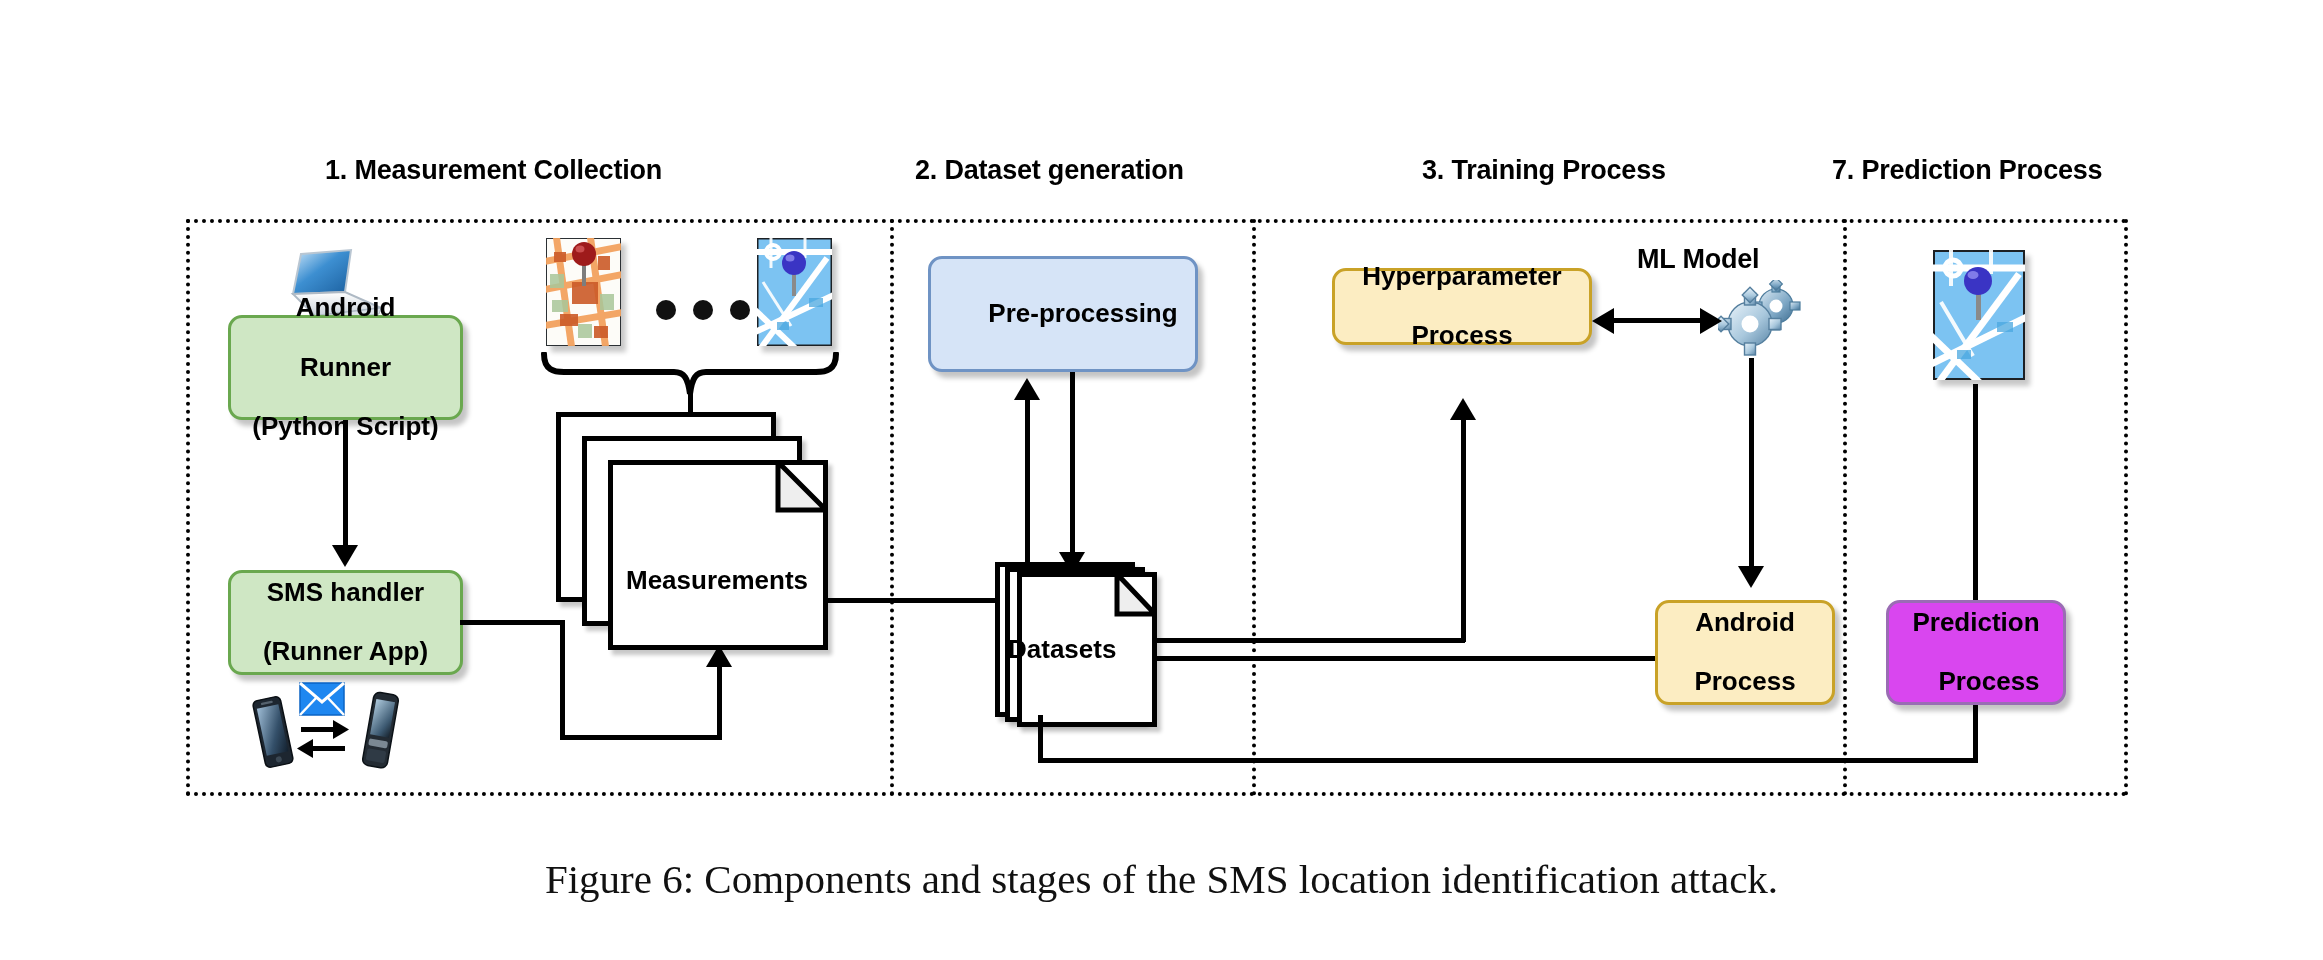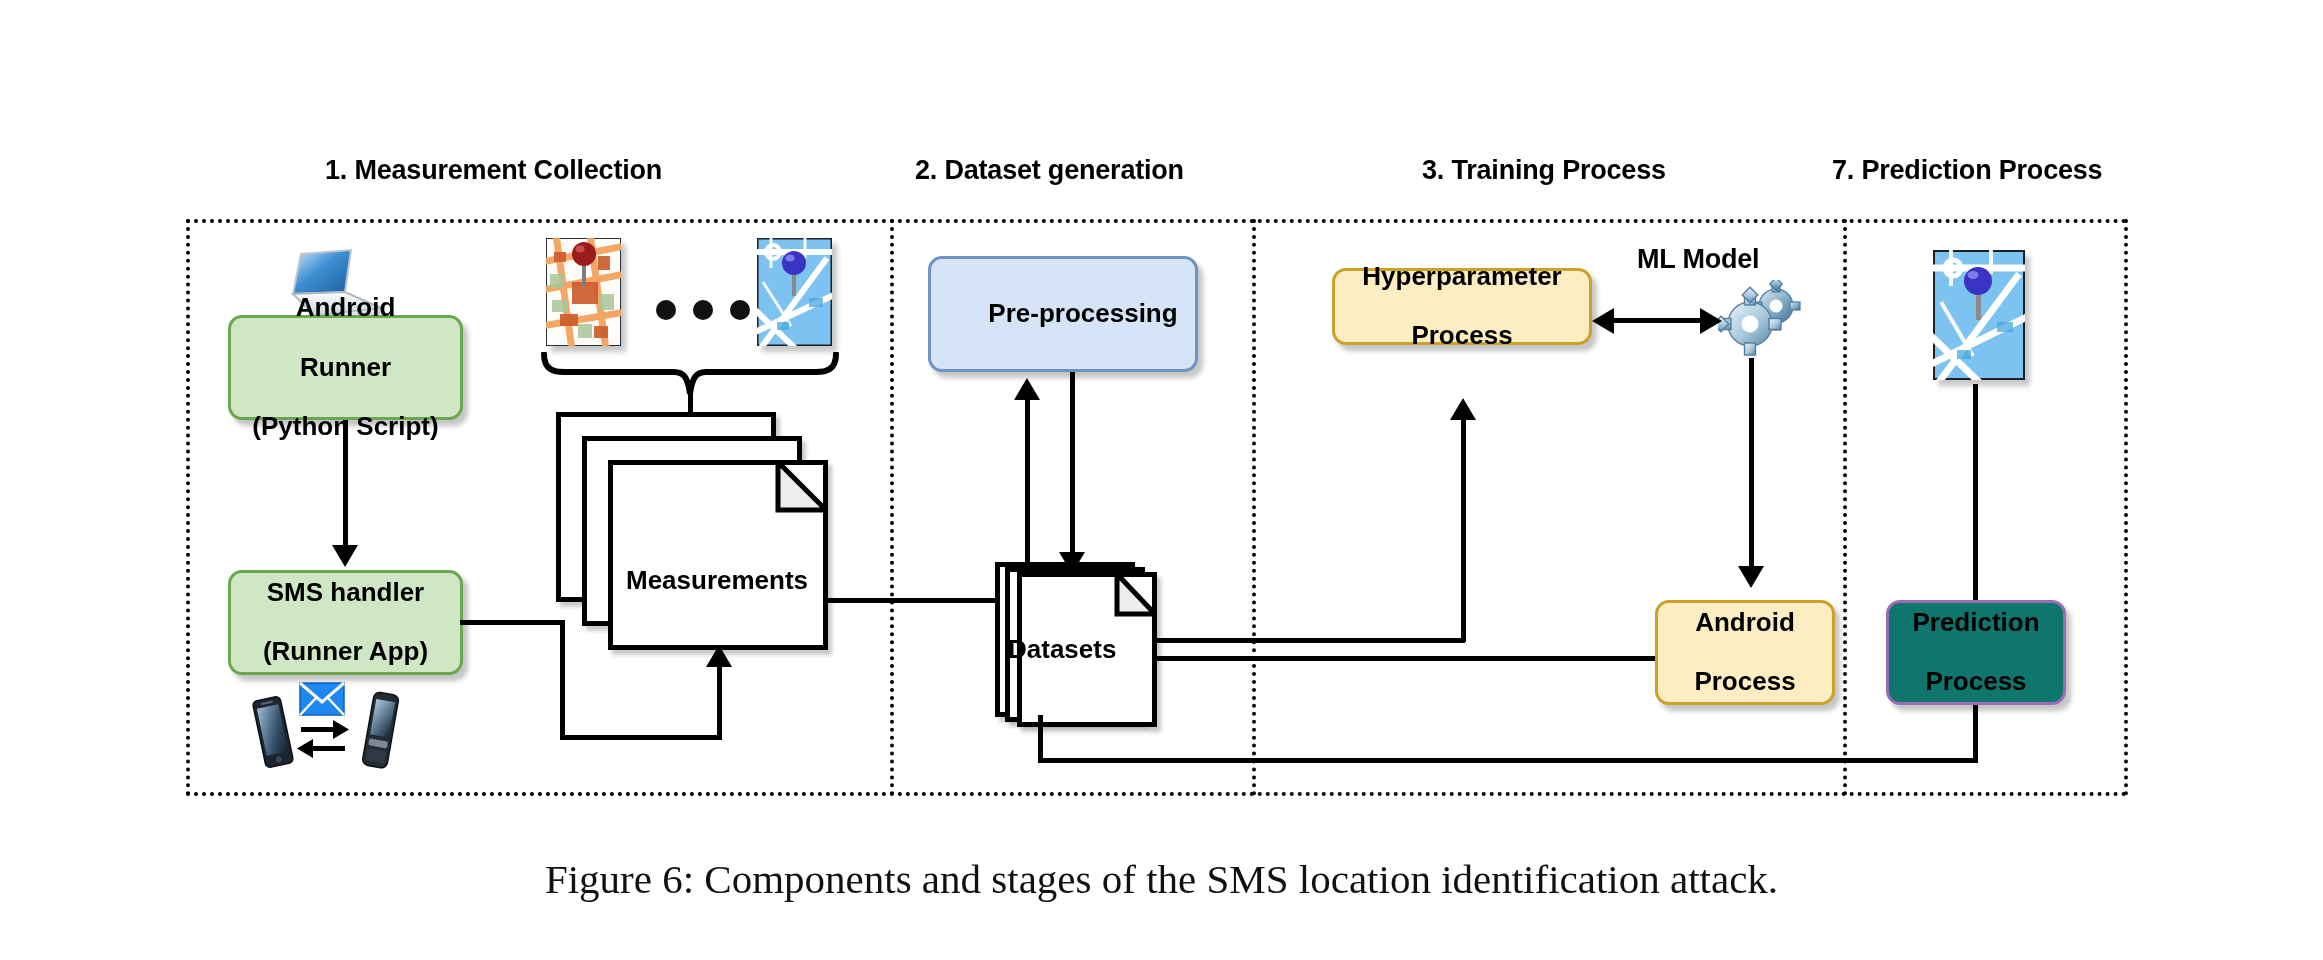--- a/index.html
+++ b/index.html
@@ -21,21 +21,21 @@
   
   .pbox{position:absolute;border:3px solid;border-radius:14px;
         box-sizing:border-box;display:flex;align-items:center;
         justify-content:center;text-align:center;font-weight:bold;
         font-size:26px;line-height:1.14;color:#000;
         box-shadow:5px 6px 5px rgba(0,0,0,0.23);}
   .pbox span{display:block;padding:0 6px;}
   .green{background:#cfe7c4;border-color:#6aa84f;}
   .blue {background:#d6e4f7;border-color:#6f93c4;padding-left:40px;}
   .yellow{background:#fcedc2;border-color:#c9a227;}
-  .purple{background:#0f766e;border-color:#9a6cb4;}
+  .purple{background:#d946ef;border-color:#9a6cb4;text-align:right;}
 
   
   .docstack{position:absolute;}
   .sheet{position:absolute;background:#fff;border:5px solid #000;
          box-sizing:border-box;box-shadow:4px 5px 4px rgba(0,0,0,0.22);}
   .sheet.fold{border:none;box-shadow:none;background:transparent;}
   .doclabel{position:absolute;font-weight:bold;font-size:26px;color:#000;
             white-space:nowrap;}
 
   

